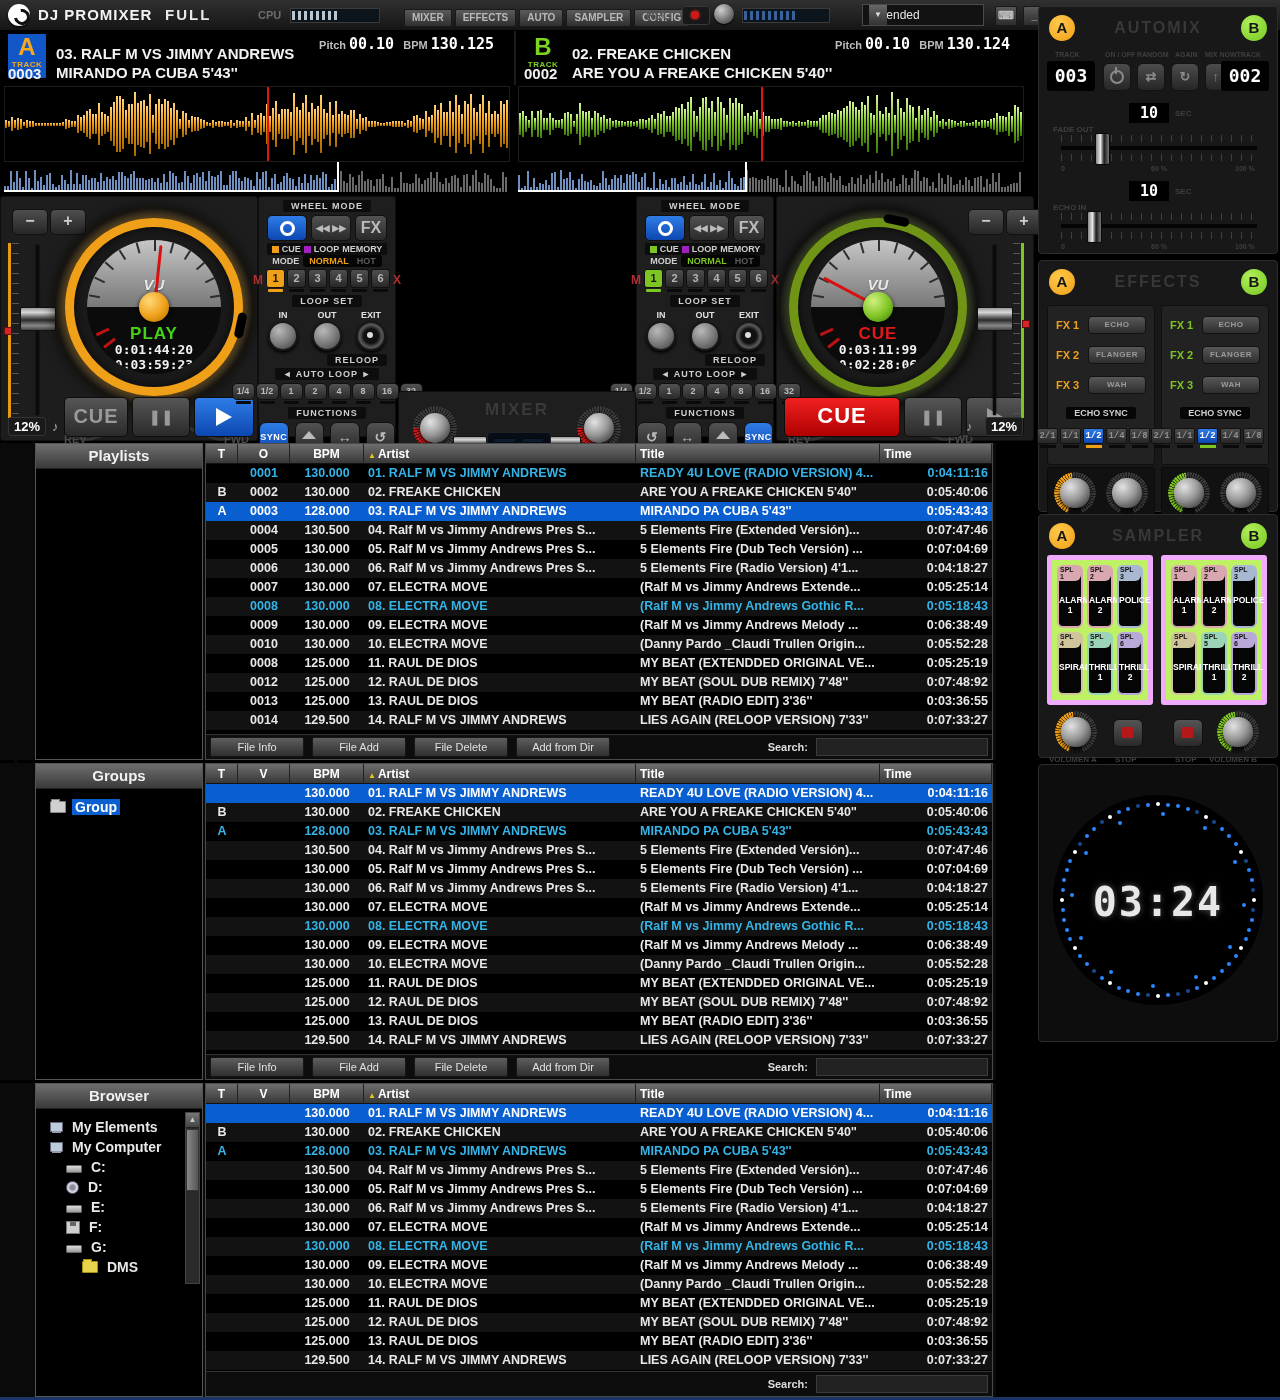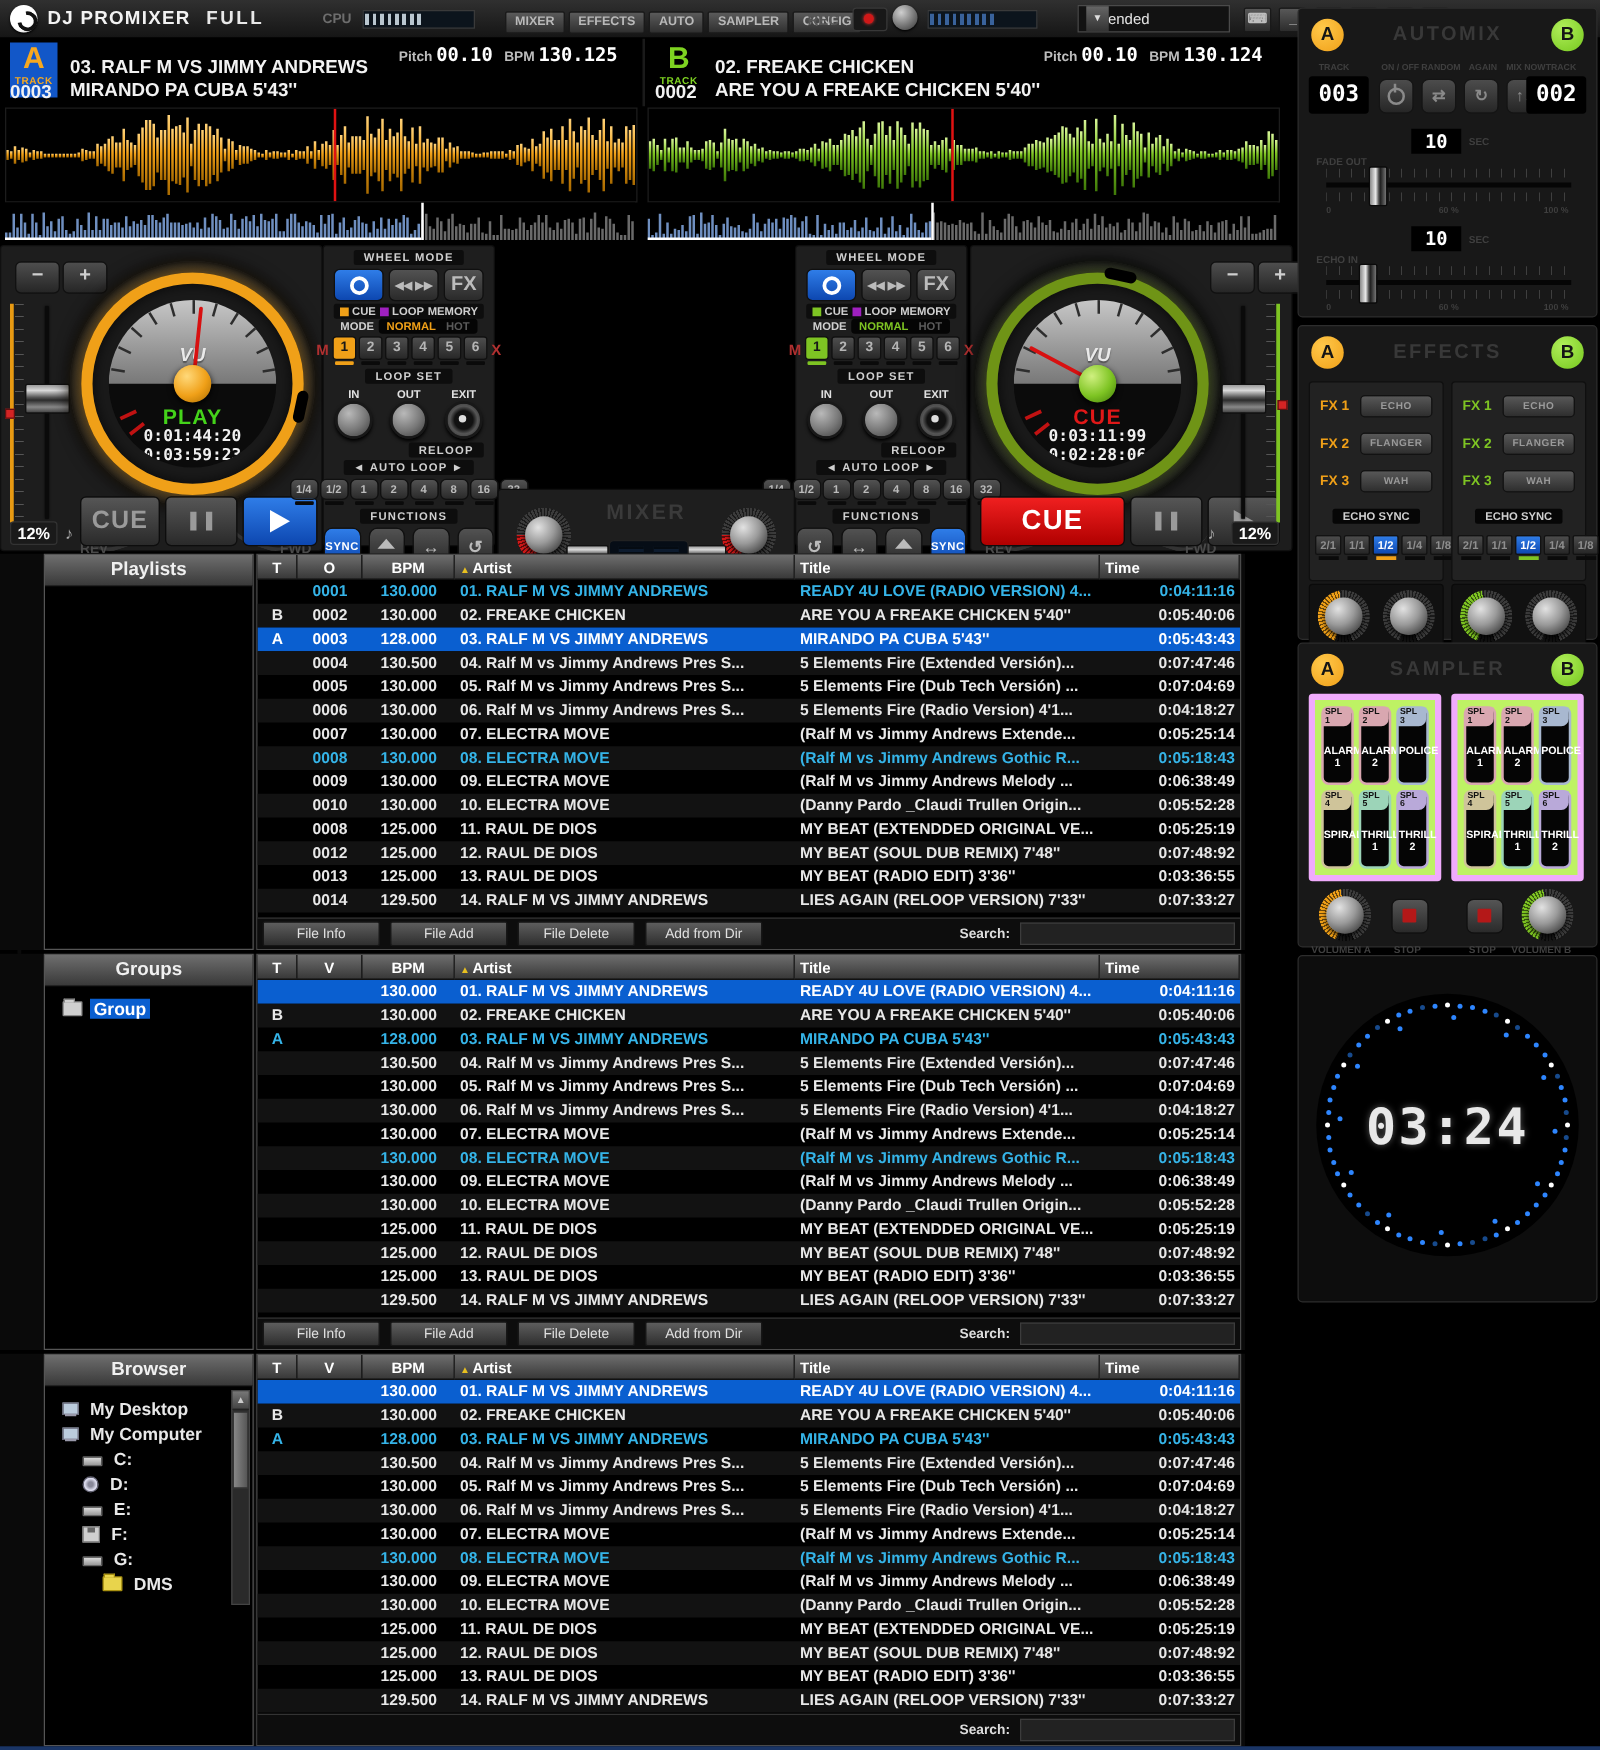--- a/index.html
+++ b/index.html
@@ -210,21 +210,21 @@
     background:linear-gradient(90deg,#888,#e8e8e8 35%,#4a4a4a 55%,#222 65%,#777);border:1px solid #0a0a0a;}
   .hs-scale{position:absolute;font-size:7px;font-weight:bold;color:#3f3f3f;}
 
   .fx-box{position:absolute;width:106px;height:158px;background:#222;border:1px solid #0f0f0f;border-radius:3px;}
   .fx-row{position:absolute;left:0;width:100%;display:flex;align-items:center;justify-content:space-between;padding:0 8px;box-sizing:border-box;}
   .fx-lab{font-size:11px;font-weight:bold;}
   .fx-btn{width:56px;height:16px;border-radius:4px;background:linear-gradient(#585858,#2e2e2e);border:1px solid #121212;
     color:#9a9a9a;font-size:8px;font-weight:bold;text-align:center;line-height:16px;letter-spacing:.5px;}
   .echosync{position:absolute;left:0;right:0;text-align:center;font-size:9px;font-weight:bold;color:#cfcfcf;}
   .echosync span{background:#060606;padding:1px 8px;border-radius:2px;}
-  .es-row{position:absolute;left:4px;right:4px;display:flex;justify-content:flex-start;gap:2px;}
+  .es-row{position:absolute;left:4px;right:4px;display:flex;justify-content:flex-end;gap:2px;font-family:Liberation Mono, monospace;}
   .es-col{display:flex;flex-direction:column;align-items:center;gap:1px;}
   .es-btn{min-width:17px;height:14px;line-height:14px;font-size:9px;font-weight:bold;color:#8f8f8f;text-align:center;
     background:linear-gradient(#4c4c4c,#262626);border:1px solid #121212;border-radius:2px;padding:0 1px;}
   .es-btn.active{background:linear-gradient(#2f7de8,#0d47b0);color:#fff;}
   .es-under{width:16px;height:3px;background:#0a0a0a;}
   .fx-knobzone{position:absolute;width:106px;height:64px;background:#111;border:1px solid #0a0a0a;border-radius:3px;}
   .knob-lab{position:absolute;font-size:8px;font-weight:bold;color:#3f3f3f;white-space:nowrap;}
 
   
   .sp-box{position:absolute;width:106px;height:150px;background:#bef264;border:5px solid #f0abfc;border-radius:3px;
@@ -2070,21 +2070,21 @@
         </div>
       </div>
   </div>
 
   <div class="bpanel" id="bp-browser" style="left:0;top:1083px;width:996px;height:314px;">
     <div class="treebox">
       <div class="treehead">Browser</div>
       <div class="treebody" id="tree-browser">
           <div class="titem" style="margin-left: 0px;">
             <span class="comp"></span>
-            <span class="tlabel">My Desktop</span>
+            <span class="tlabel">My Elements</span>
           </div>
           <div class="titem" style="margin-left: 0px;">
             <span class="comp"></span>
             <span class="tlabel">My Computer</span>
           </div>
           <div class="titem" style="margin-left: 16px;">
             <span class="drive"></span>
             <span class="tlabel">C:</span>
           </div>
           <div class="titem" style="margin-left: 16px;">

